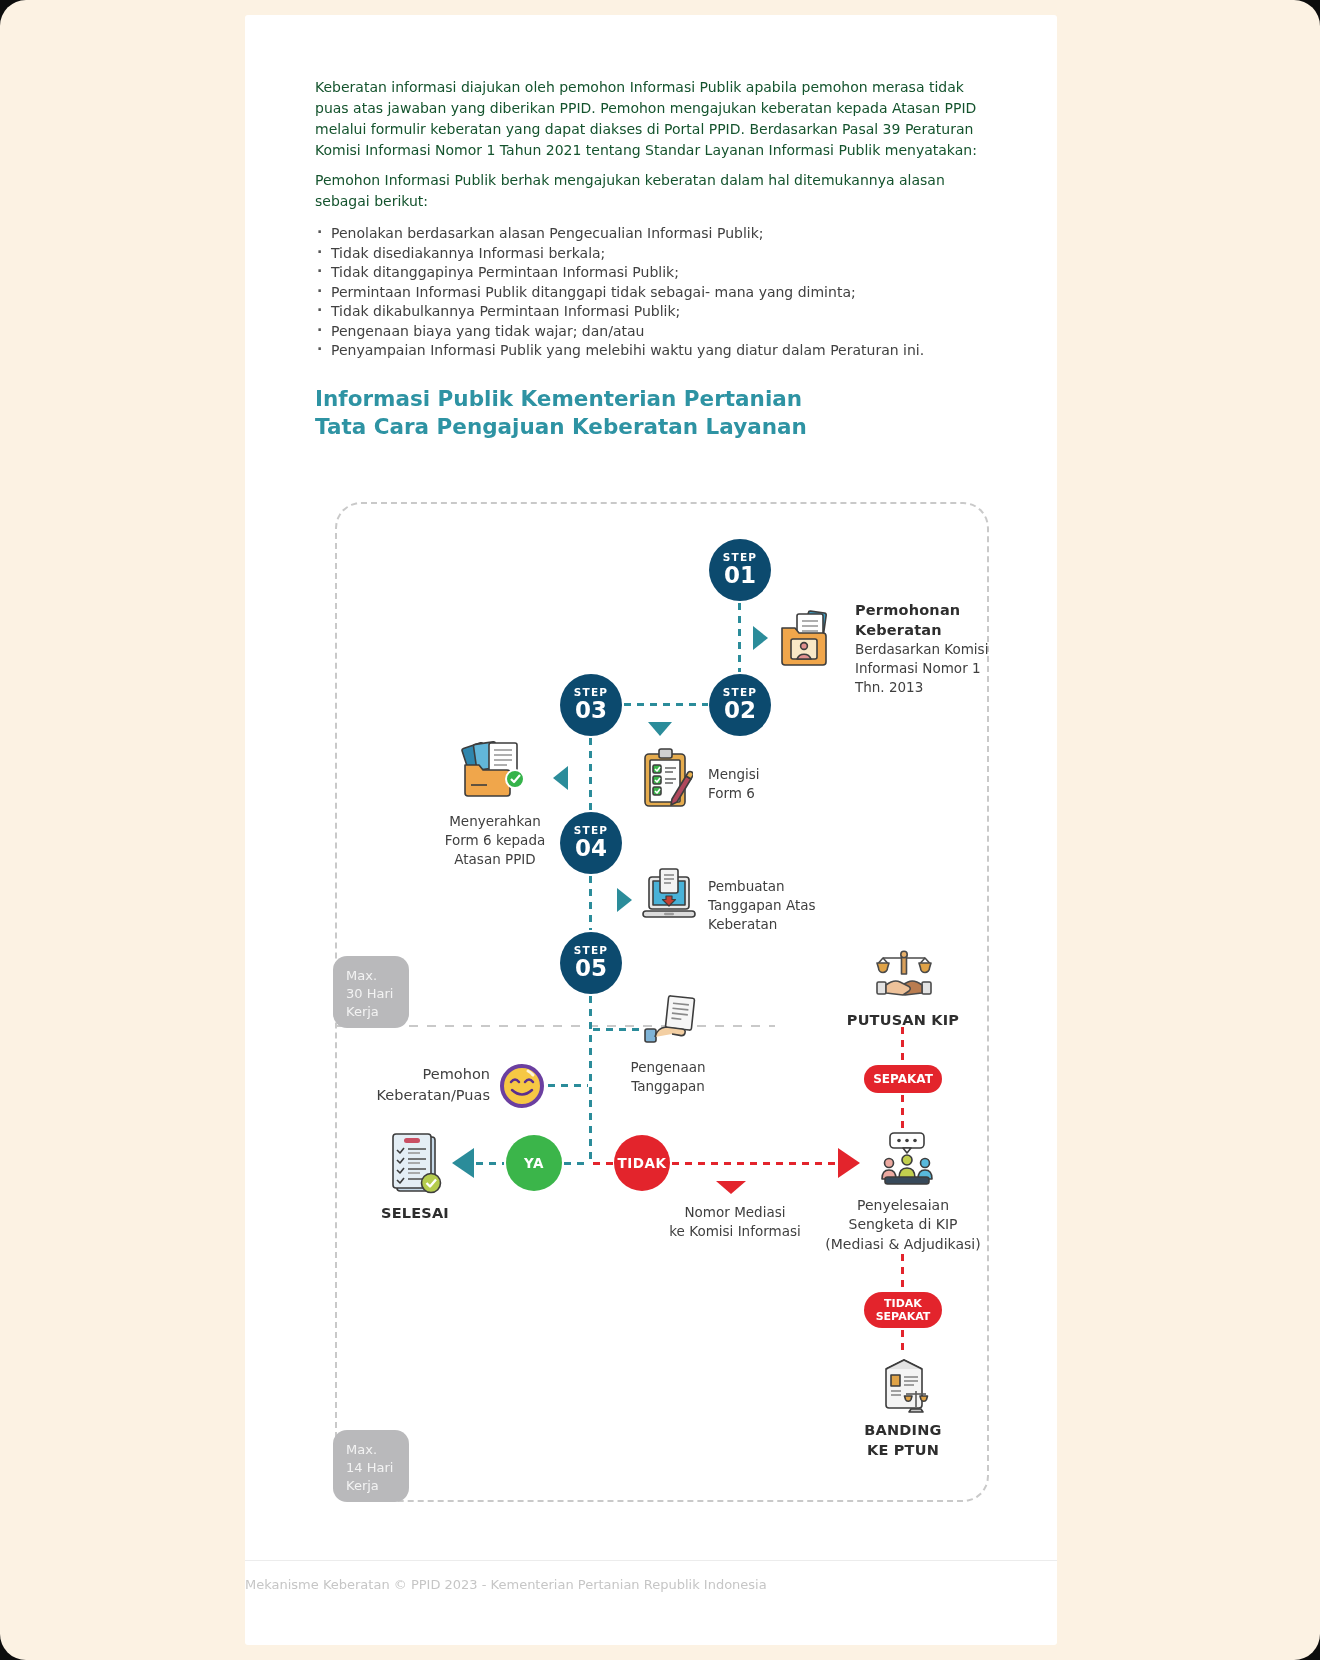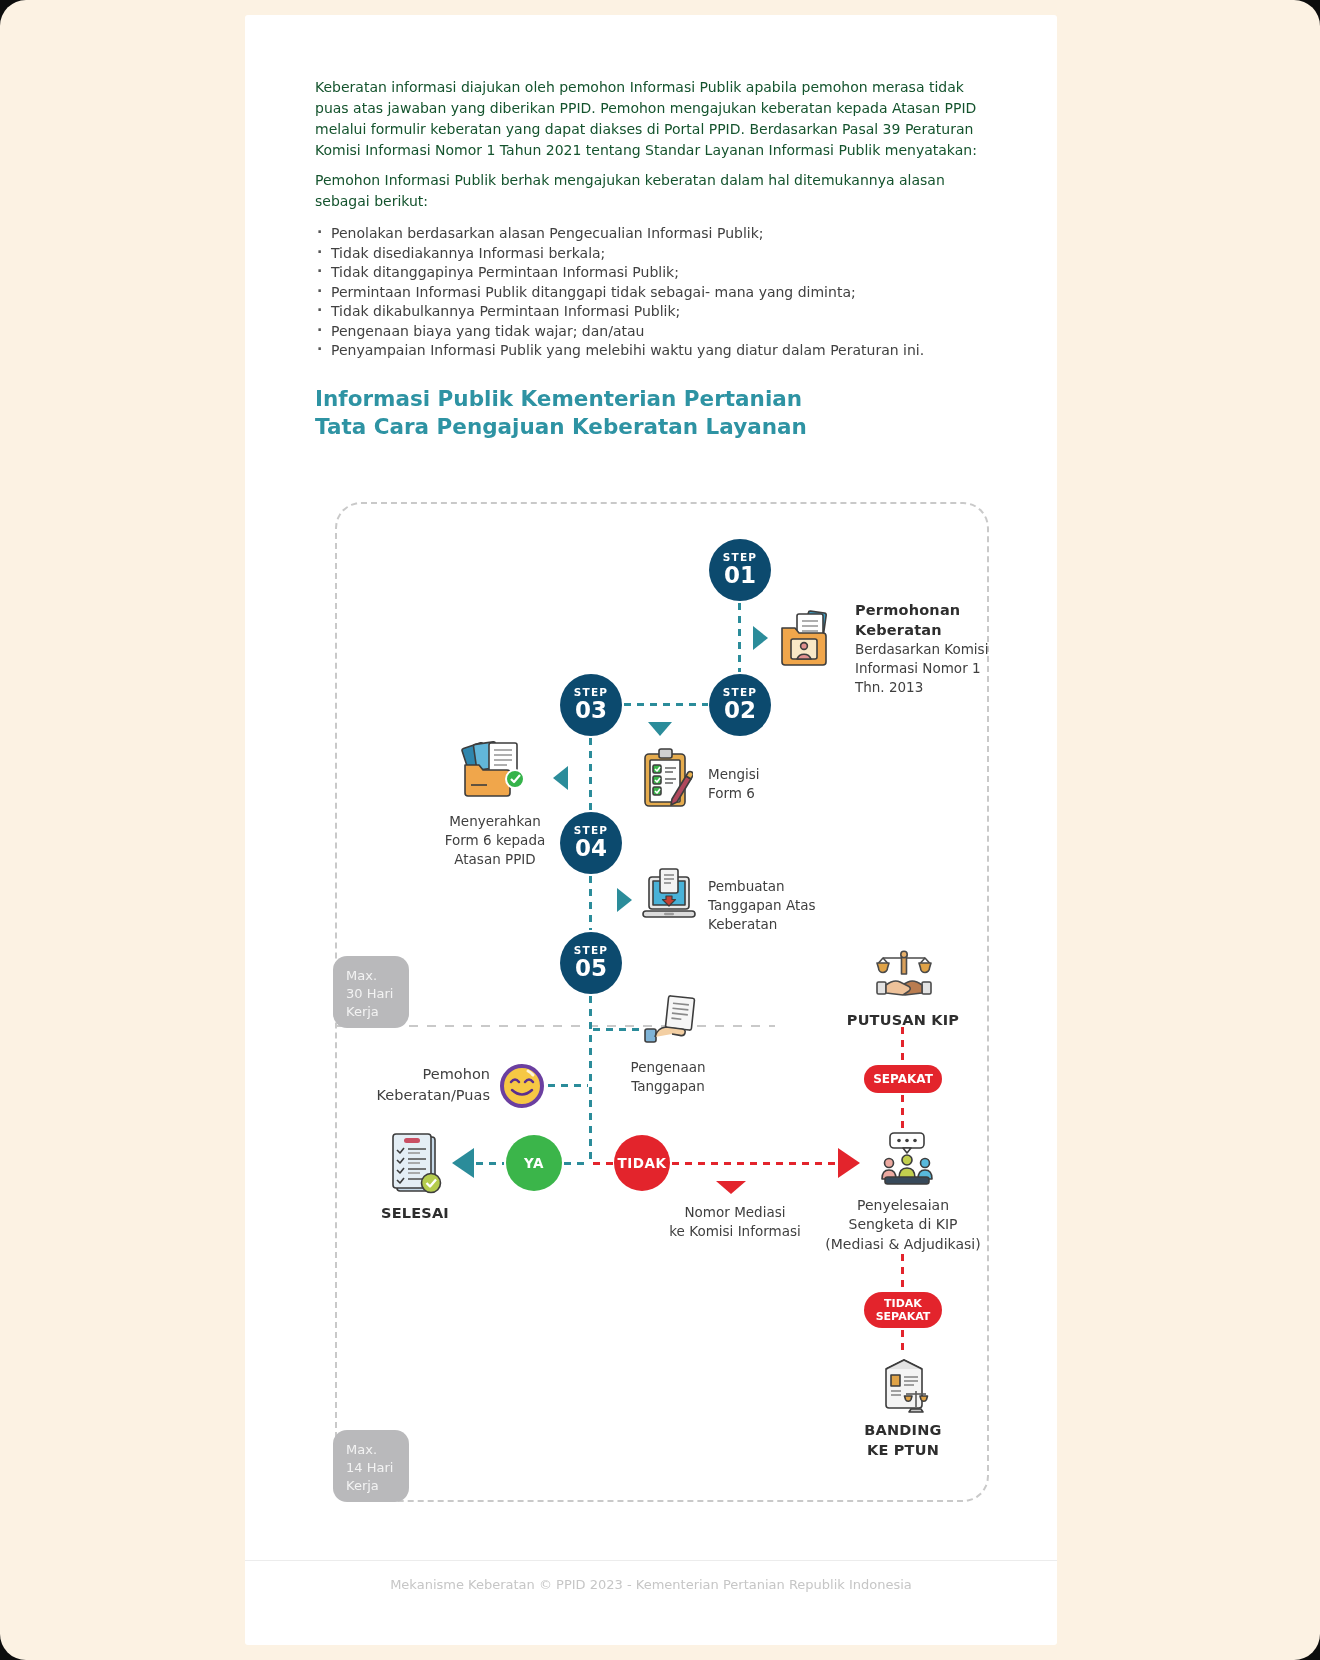--- a/index.html
+++ b/index.html
@@ -30,21 +30,21 @@
   .tri-l.big{border-top-width:15px;border-bottom-width:15px;border-right-width:22px;}
   .tri-r.red-t{border-left-color:#e3242c;border-top-width:15px;border-bottom-width:15px;border-left-width:22px;}
   .tri-d.red-t{border-top-color:#e3242c;border-left-width:15px;border-right-width:15px;border-top-width:13px;}
   .lbl{font-size:13.5px;line-height:19px;color:#3f3f3f;}
   .lbl-b{font-size:14.5px;line-height:20px;font-weight:bold;color:#2e2e2e;letter-spacing:.2px;}
   .tc{text-align:center;} .tr{text-align:right;}
   .decision{width:56px;height:56px;border-radius:50%;color:#fff;font-weight:bold;font-size:13.5px;display:flex;align-items:center;justify-content:center;letter-spacing:.5px;}
   .yes{background:#3bb54a;} .no{background:#e3242c;}
   .pill{background:#e3242c;color:#fff;border-radius:18px;display:flex;flex-direction:column;align-items:center;justify-content:center;text-align:center;font-weight:bold;}
   .footer-rule{left:0;top:1545px;width:812px;height:1px;background:#ececec;}
-  .footer-text{left:0;top:1562px;width:812px;text-align:center;font-size:13px;color:#c6c6c6;}
+  .footer-text{left:0;top:1562px;width:812px;font-size:13px;color:#c6c6c6;}
   svg{display:block;}
 </style>
 </head>
 <body>
 
 <div class="page">
   <div class="card">
 
     <div class="abs para" style="top:62px;">Keberatan informasi diajukan oleh pemohon Informasi Publik apabila pemohon merasa tidak puas atas jawaban yang diberikan PPID. Pemohon mengajukan keberatan kepada Atasan PPID melalui formulir keberatan yang dapat diakses di Portal PPID. Berdasarkan Pasal 39 Peraturan Komisi Informasi Nomor 1 Tahun 2021 tentang Standar Layanan Informasi Publik menyatakan:</div>
     <div class="abs para" style="top:155px;">Pemohon Informasi Publik berhak mengajukan keberatan dalam hal ditemukannya alasan sebagai berikut:</div>

